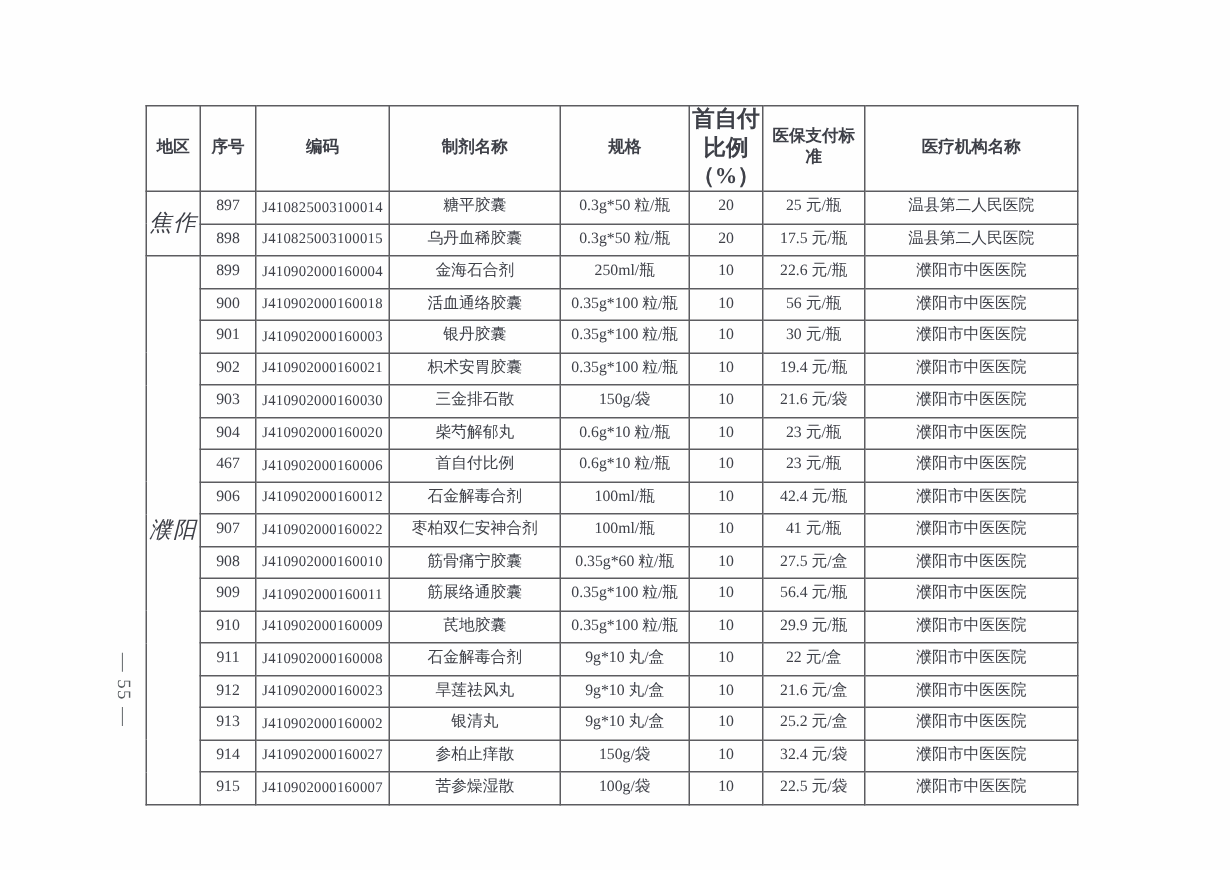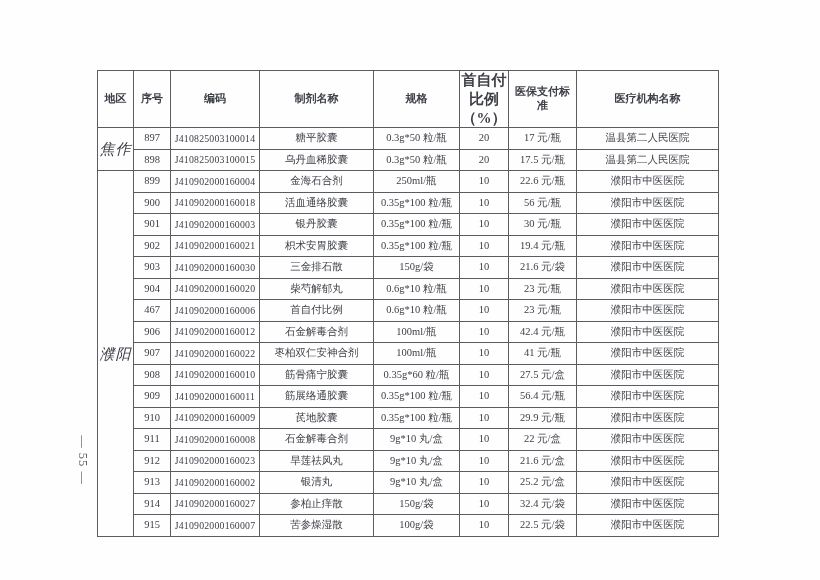--- a/index.html
+++ b/index.html
@@ -91,21 +91,21 @@
       </tr>
     </thead>
     <tbody>
         <tr>
           <td rowspan="2" class="region-cell">焦作</td>
           <td class="serial-cell">897</td>
           <td class="code-cell">J410825003100014</td>
           <td class="preparation-name-cell">糖平胶囊</td>
           <td class="spec-cell">0.3g*50 粒/瓶</td>
           <td class="self-pay-ratio-cell">20</td>
-          <td class="payment-standard-cell">17 元/瓶</td>
+          <td class="payment-standard-cell">25 元/瓶</td>
           <td class="institution-cell">温县第二人民医院</td>
         </tr>
         <tr>
           <td class="serial-cell">898</td>
           <td class="code-cell">J410825003100015</td>
           <td class="preparation-name-cell">乌丹血稀胶囊</td>
           <td class="spec-cell">0.3g*50 粒/瓶</td>
           <td class="self-pay-ratio-cell">20</td>
           <td class="payment-standard-cell">17.5 元/瓶</td>
           <td class="institution-cell">温县第二人民医院</td>

